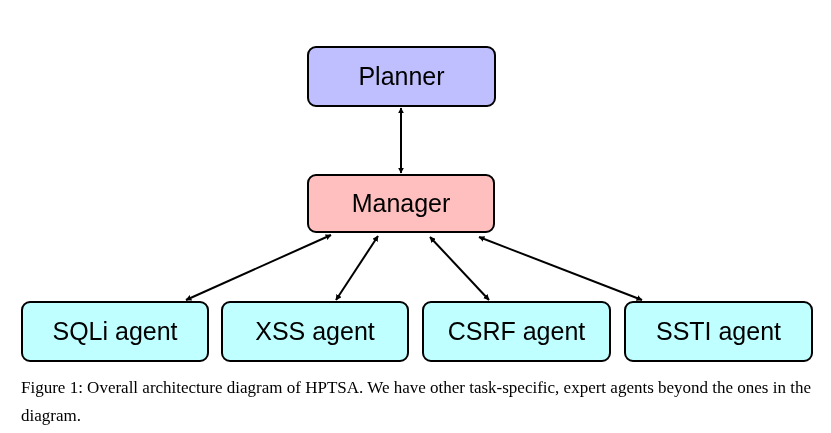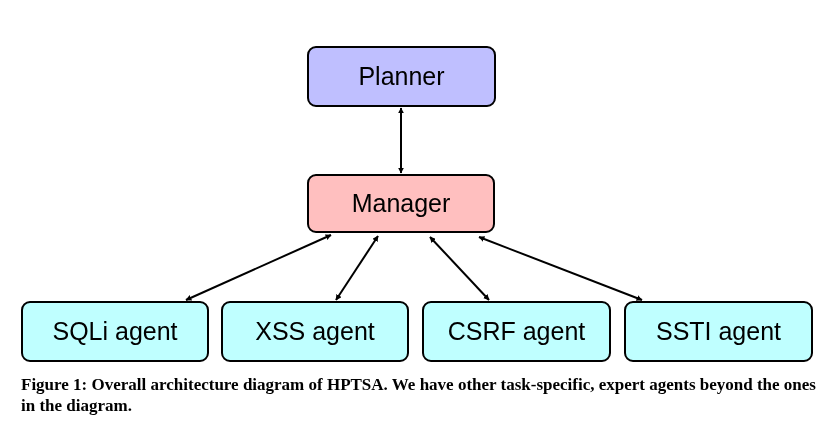--- a/index.html
+++ b/index.html
@@ -1,21 +1,21 @@
 <!DOCTYPE html>
 <html><head>
 <meta charset="utf-8">
 <style>
   html, body { margin:0; padding:0; background:#ffffff; }
   body { width:831px; height:433px; position:relative; overflow:hidden; }
   #diagram { position:absolute; left:0; top:0; width:831px; height:370px; }
   .node-label { font-family:"Liberation Sans", sans-serif; font-size:25px; fill:#000; }
   #caption {
     position:absolute; left:21px; top:374px; width:800px;
-    font-family:"Liberation Serif", serif; font-size:17px; line-height:21px; color:#000;font-weight:bold;
+    font-family:"Liberation Serif", serif; font-size:17px; line-height:28px; color:#000;
   }
 </style>
 </head>
 <body>
 
 <svg id="diagram" width="831" height="370" viewBox="0 0 831 370" xmlns="http://www.w3.org/2000/svg">
   <defs>
     <marker id="ah" viewBox="0 0 10 10" refX="9" refY="5" markerWidth="6" markerHeight="6" orient="auto-start-reverse" markerUnits="userSpaceOnUse">
       <path d="M0,0 L10,5 L0,10 z" fill="#000"></path>
     </marker>

